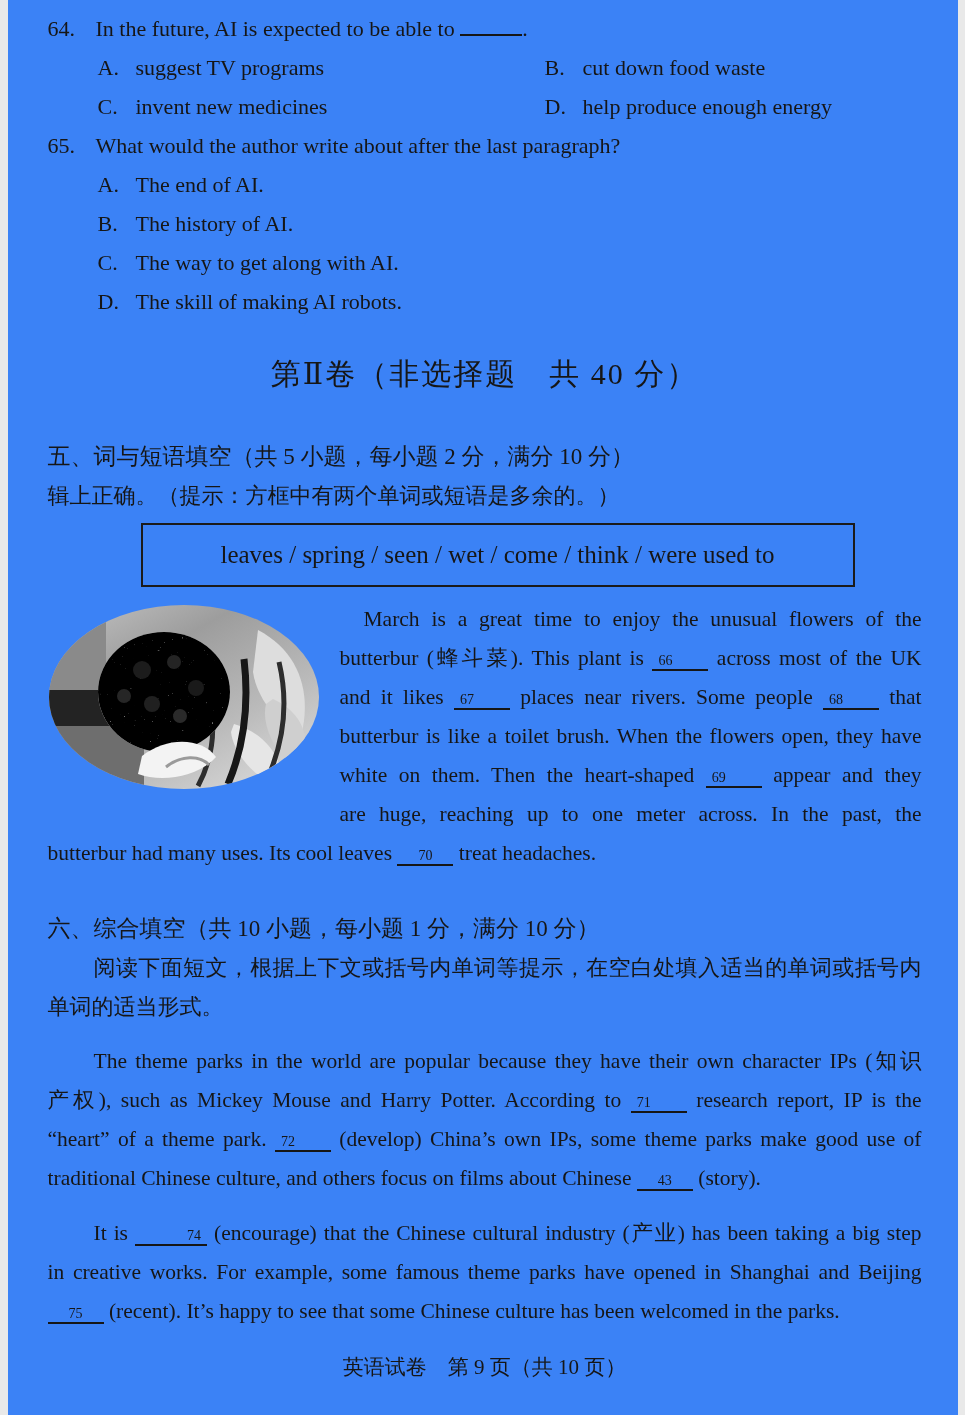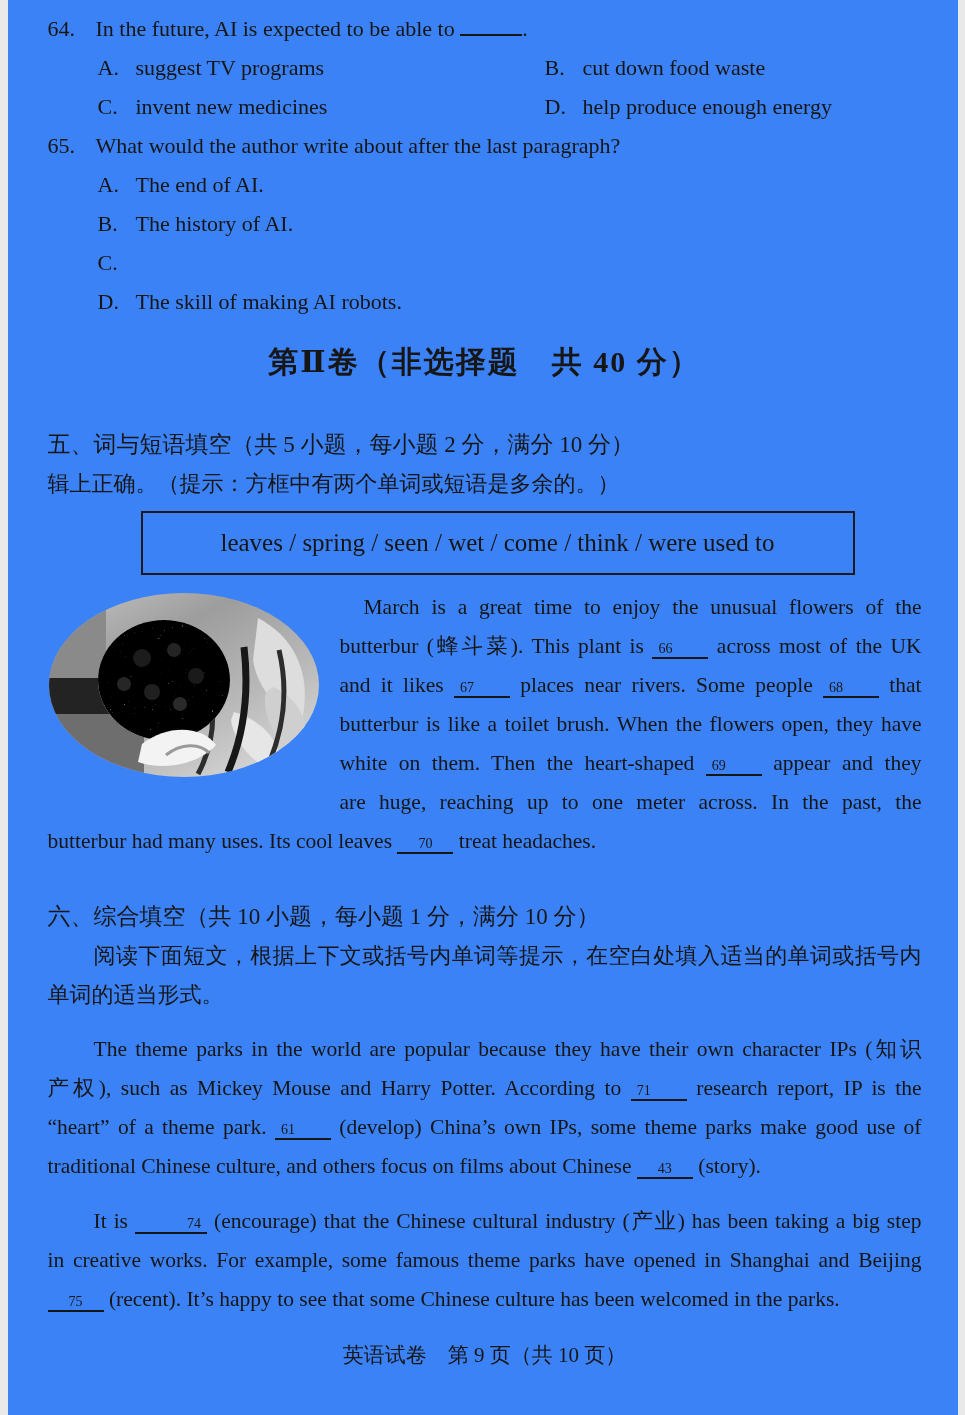--- a/index.html
+++ b/index.html
@@ -26,24 +26,24 @@
     display: grid;
     grid-template-columns: 447px 1fr;
     font-size: 22px;
     line-height: 39px;
   }
   .opts-list { margin-left: 50px; font-size: 22px; line-height: 39px; }
   .opt { display: flex; }
   .opt-label { flex: 0 0 38px; }
 
   .part-title {
-    margin-top: 18px;
+    margin-top: 30px;
     text-align: center;
     font-size: 30px;
-    font-weight: bold;
+    font-weight: normal;
     line-height: 46px;
     letter-spacing: 2px;
   }
 
   .sec-head {
     margin-top: 40px;
     font-size: 23px;
     font-weight: normal;
     line-height: 39px;
   }
@@ -127,20 +127,21 @@
       <div class="opt">
         <span class="opt-label">A.</span>
         <span class="opt-text">The end of AI.</span>
       </div>
       <div class="opt">
         <span class="opt-label">B.</span>
         <span class="opt-text">The history of AI.</span>
       </div>
       <div class="opt">
         <span class="opt-label">C.</span>
+        <span class="opt-text">The way to get along with AI.</span>
       </div>
       <div class="opt">
         <span class="opt-label">D.</span>
         <span class="opt-text">The skill of making AI robots.</span>
       </div>
     </div>
 
     <div class="part-title">第Ⅱ卷（非选择题　共 40 分）</div>
 
     <div class="sec-head">五、词与短语填空（共 5 小题，每小题 2 分，满分 10 分）</div>
@@ -203,21 +204,21 @@
     </div>
     <div class="en-line">butterbur had many uses. Its cool leaves <span class="blank">70</span> treat headaches.</div>
 
     <div class="sec-head sec6-head">六、综合填空（共 10 小题，每小题 1 分，满分 10 分）</div>
     <div class="cn-line just ind-cn">阅读下面短文，根据上下文或括号内单词等提示，在空白处填入适当的单词或括号内</div>
     <div class="cn-line">单词的适当形式。</div>
 
     <div class="para">
       <div class="en-line just ind-cn">The theme parks in the world are popular because they have their own character IPs (知识</div>
       <div class="en-line just">产权), such as Mickey Mouse and Harry Potter. According to <span class="blank">71</span> research report, IP is the</div>
-      <div class="en-line just">“heart” of a theme park. <span class="blank">61</span> (develop) China’s own IPs, some theme parks make good use of</div>
+      <div class="en-line just">“heart” of a theme park. <span class="blank">72</span> (develop) China’s own IPs, some theme parks make good use of</div>
       <div class="en-line">traditional Chinese culture, and others focus on films about Chinese <span class="blank">43</span> (story).</div>
     </div>
 
     <div class="para">
       <div class="en-line just ind-cn">It is <span class="blank">74</span> (encourage) that the Chinese cultural industry (产业) has been taking a big step</div>
       <div class="en-line just">in creative works. For example, some famous theme parks have opened in Shanghai and Beijing</div>
       <div class="en-line"><span class="blank">75</span> (recent). It’s happy to see that some Chinese culture has been welcomed in the parks.</div>
     </div>
 
     <div class="footer">英语试卷　第 9 页（共 10 页）</div>

